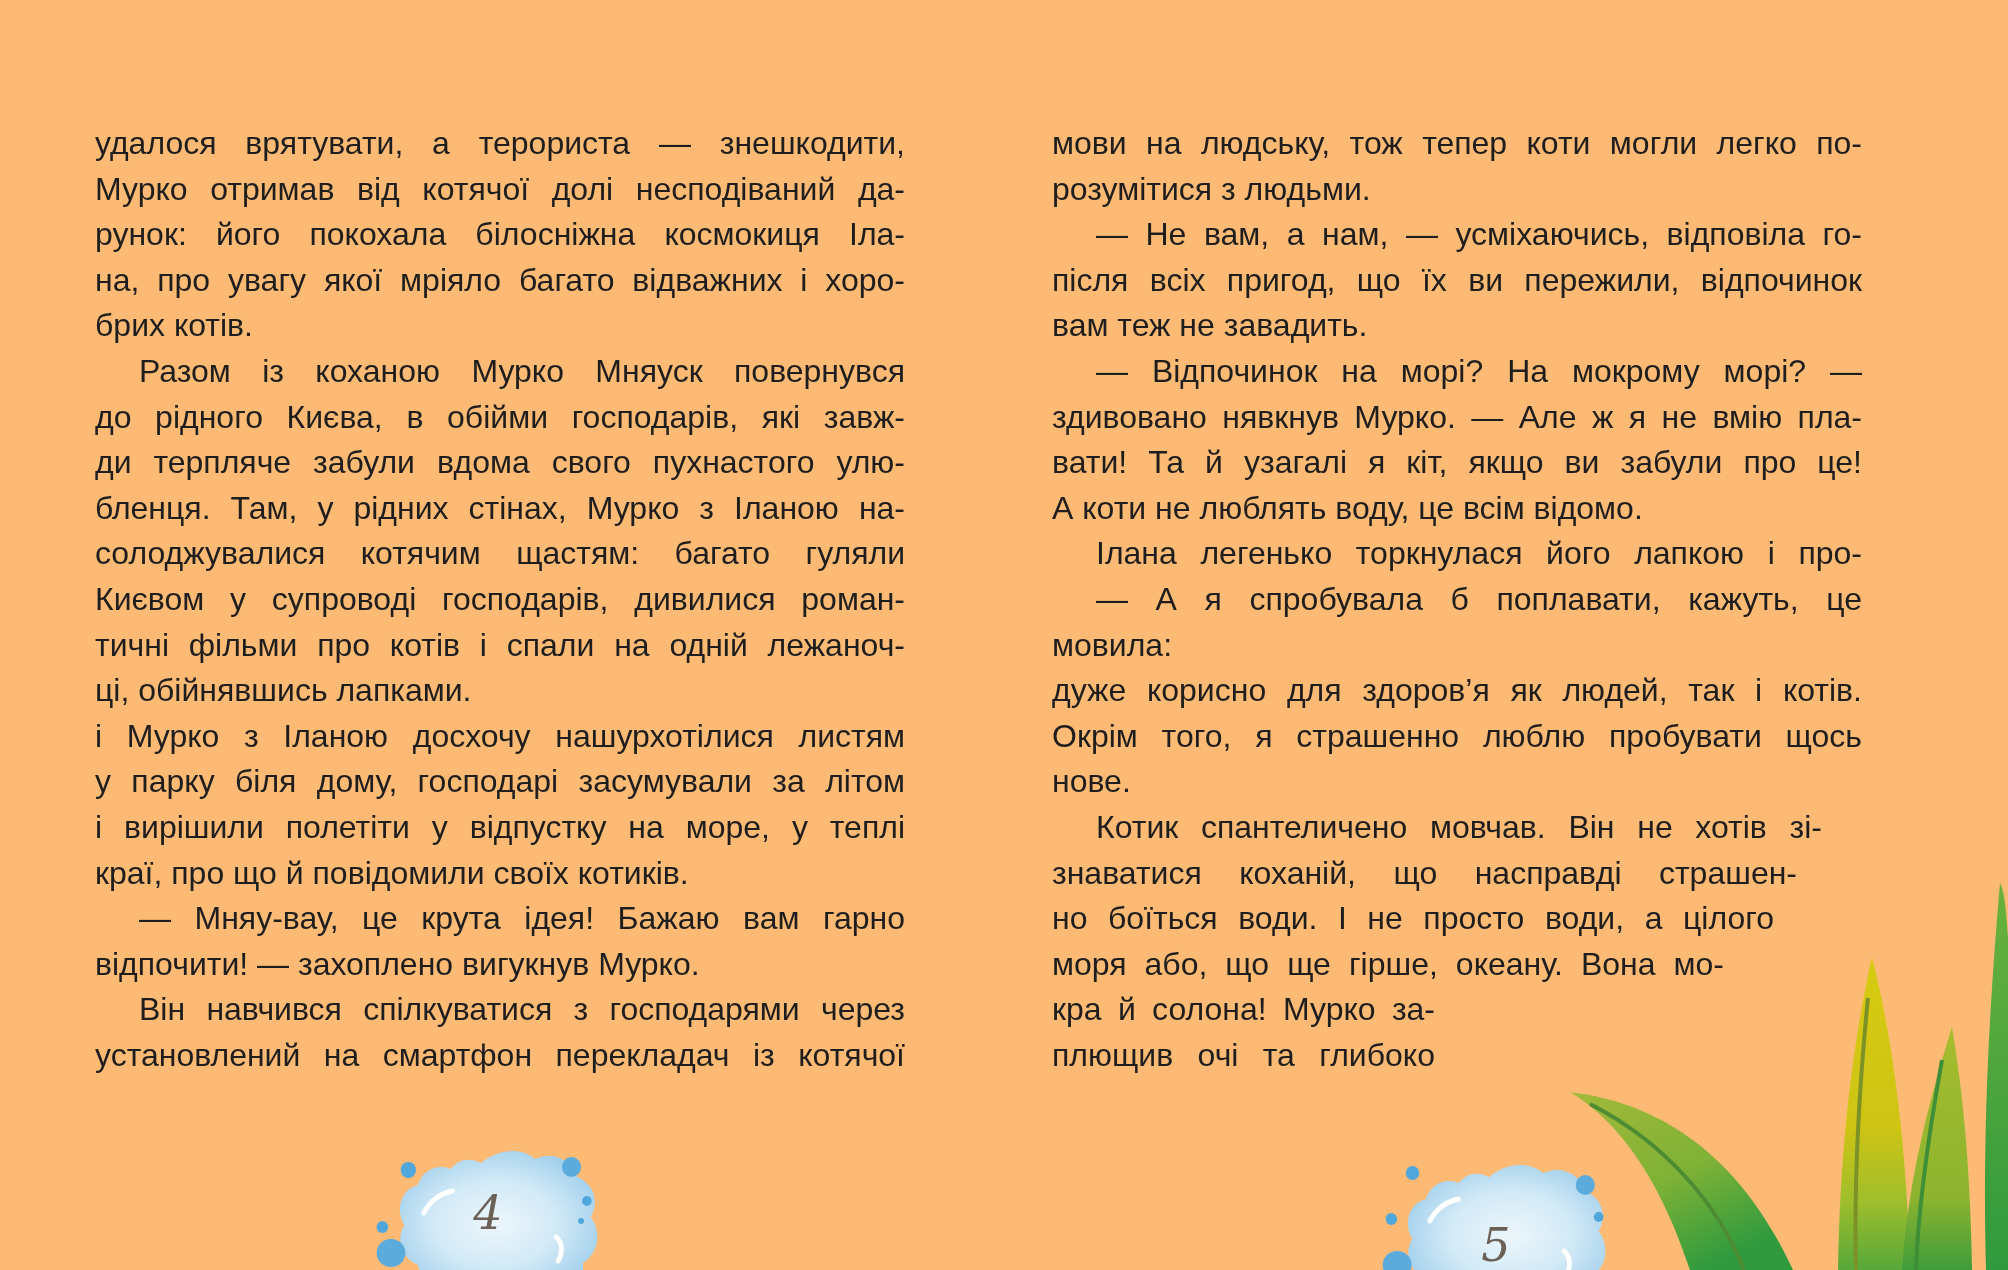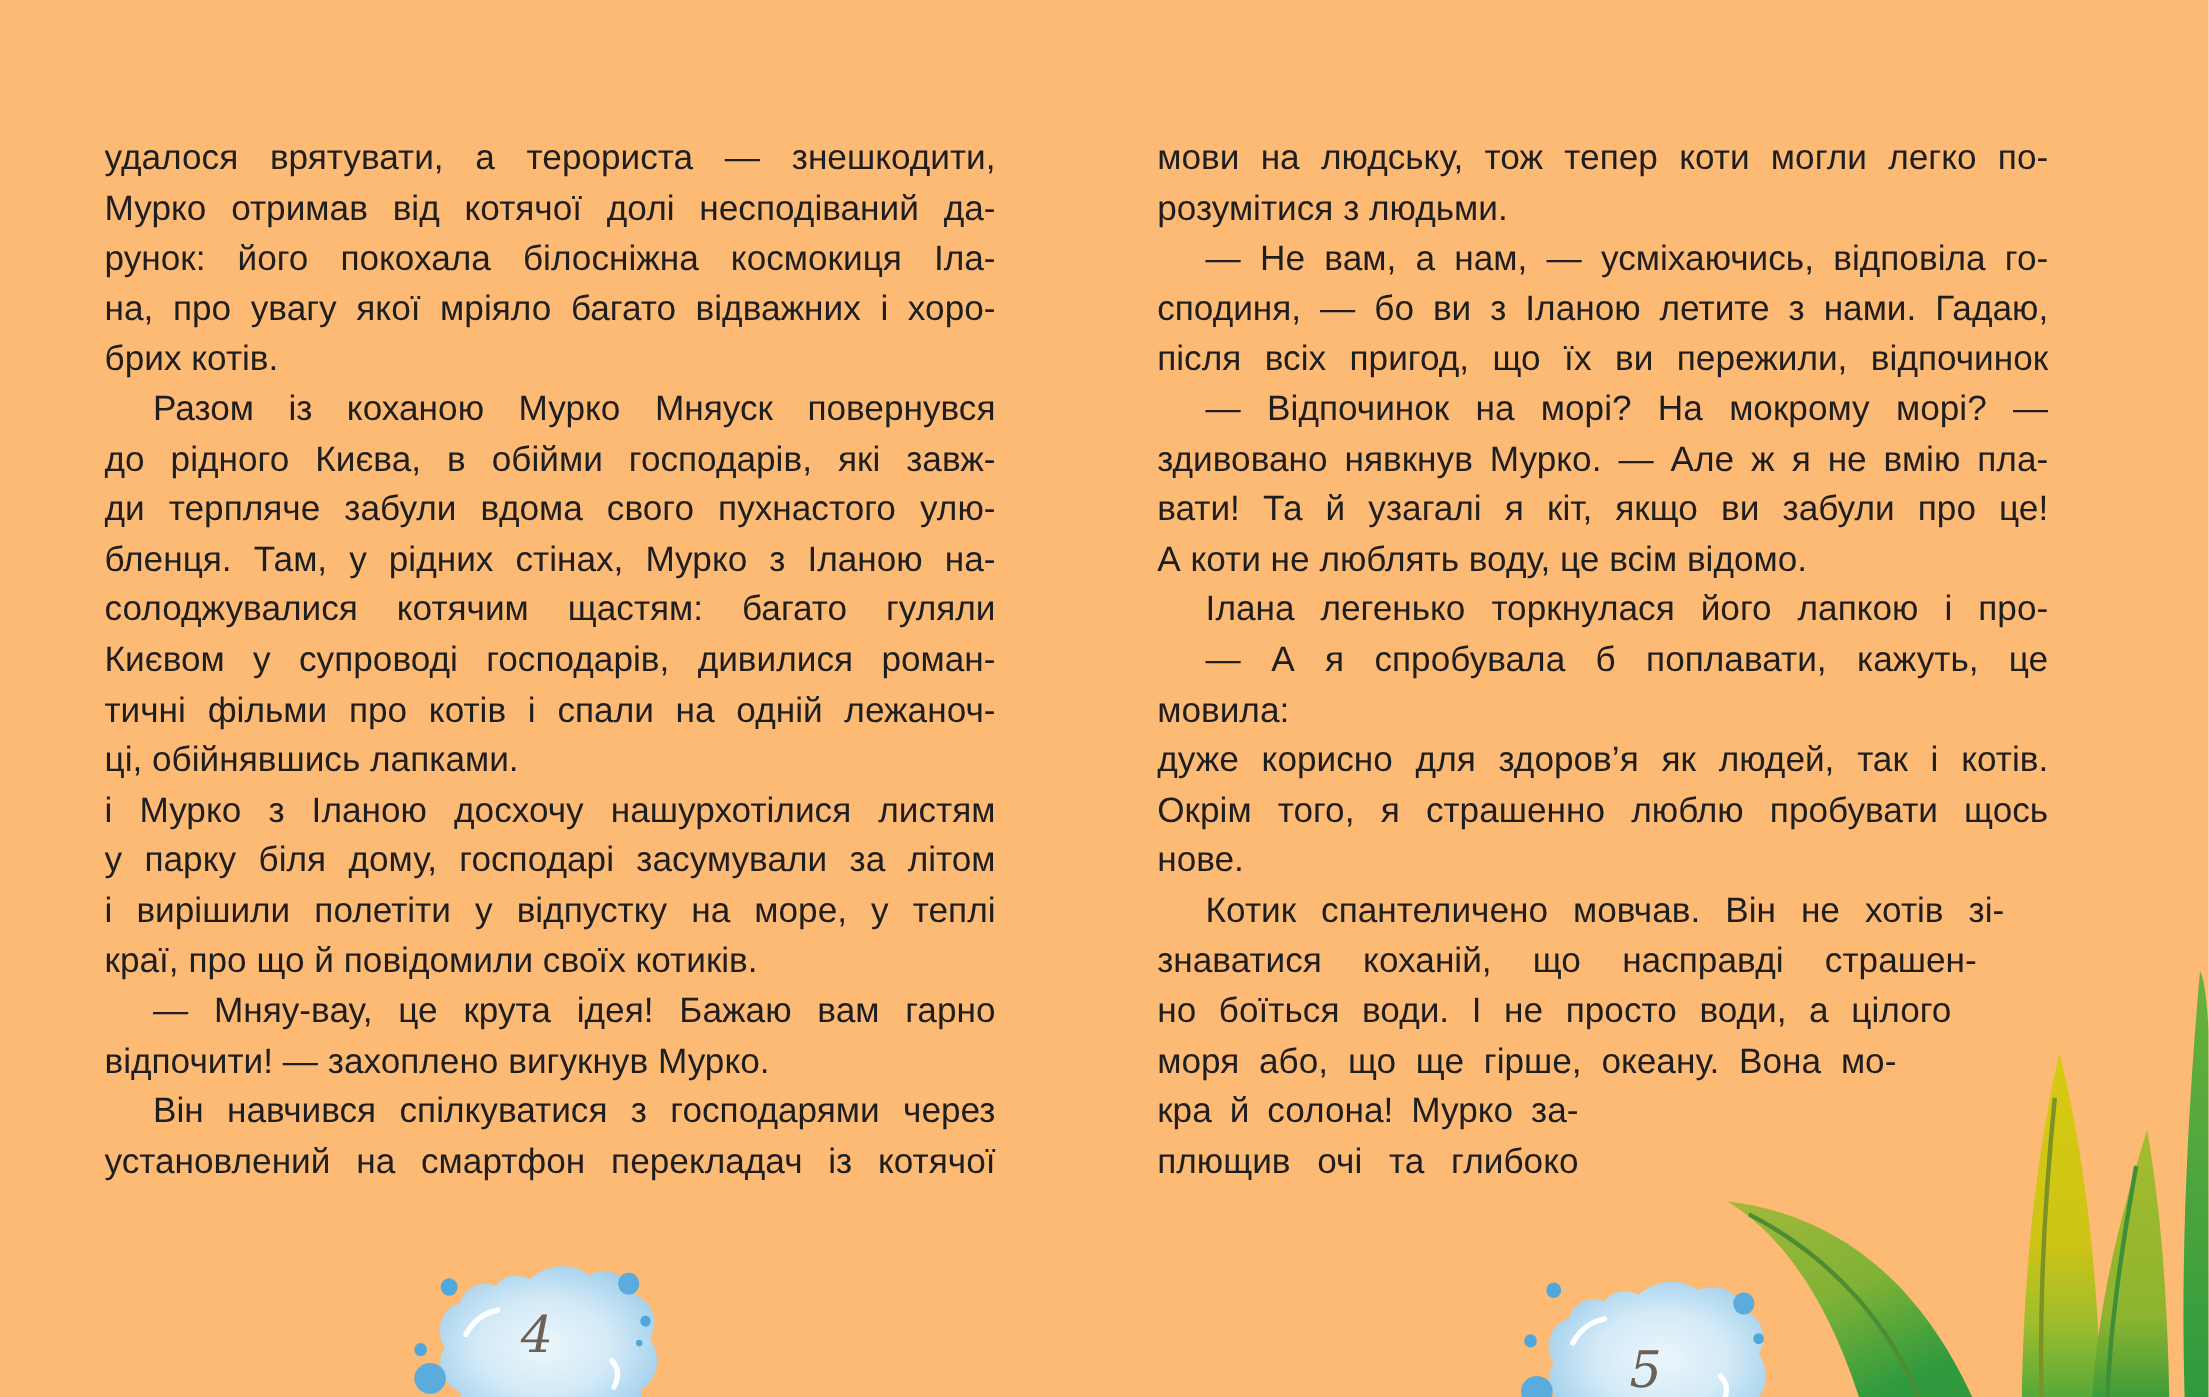--- a/index.html
+++ b/index.html
@@ -78,22 +78,22 @@
       <div class="line j ind">— Мняу-вау, це крута ідея! Бажаю вам гарно</div>
       <div class="line l">відпочити! — захоплено вигукнув Мурко.</div>
       <div class="line j ind">Він навчився спілкуватися з господарями через</div>
       <div class="line j">установлений на смартфон перекладач із котячої</div>
     </div>
 
   <div id="right-col" class="col">
       <div class="line j">мови на людську, тож тепер коти могли легко по-</div>
       <div class="line l">розумітися з людьми.</div>
       <div class="line j ind">— Не вам, а нам, — усміхаючись, відповіла го-</div>
-      <div class="line j">сподиня, — бо ви з Іланою летите з нами. Гадаю,</div>
       <div class="line j">після всіх пригод, що їх ви пережили, відпочинок</div>
+      <div class="line l">вам теж не завадить.</div>
       <div class="line j ind">— Відпочинок на морі? На мокрому морі? —</div>
       <div class="line j">здивовано нявкнув Мурко. — Але ж я не вмію пла-</div>
       <div class="line j">вати! Та й узагалі я кіт, якщо ви забули про це!</div>
       <div class="line l">А коти не люблять воду, це всім відомо.</div>
       <div class="line j ind">Ілана легенько торкнулася його лапкою і про-</div>
       <div class="line j ind">— А я спробувала б поплавати, кажуть, це</div>
       <div class="line l">мовила:</div>
       <div class="line j">дуже корисно для здоров’я як людей, так і котів.</div>
       <div class="line j">Окрім того, я страшенно люблю пробувати щось</div>
       <div class="line l">нове.</div>

